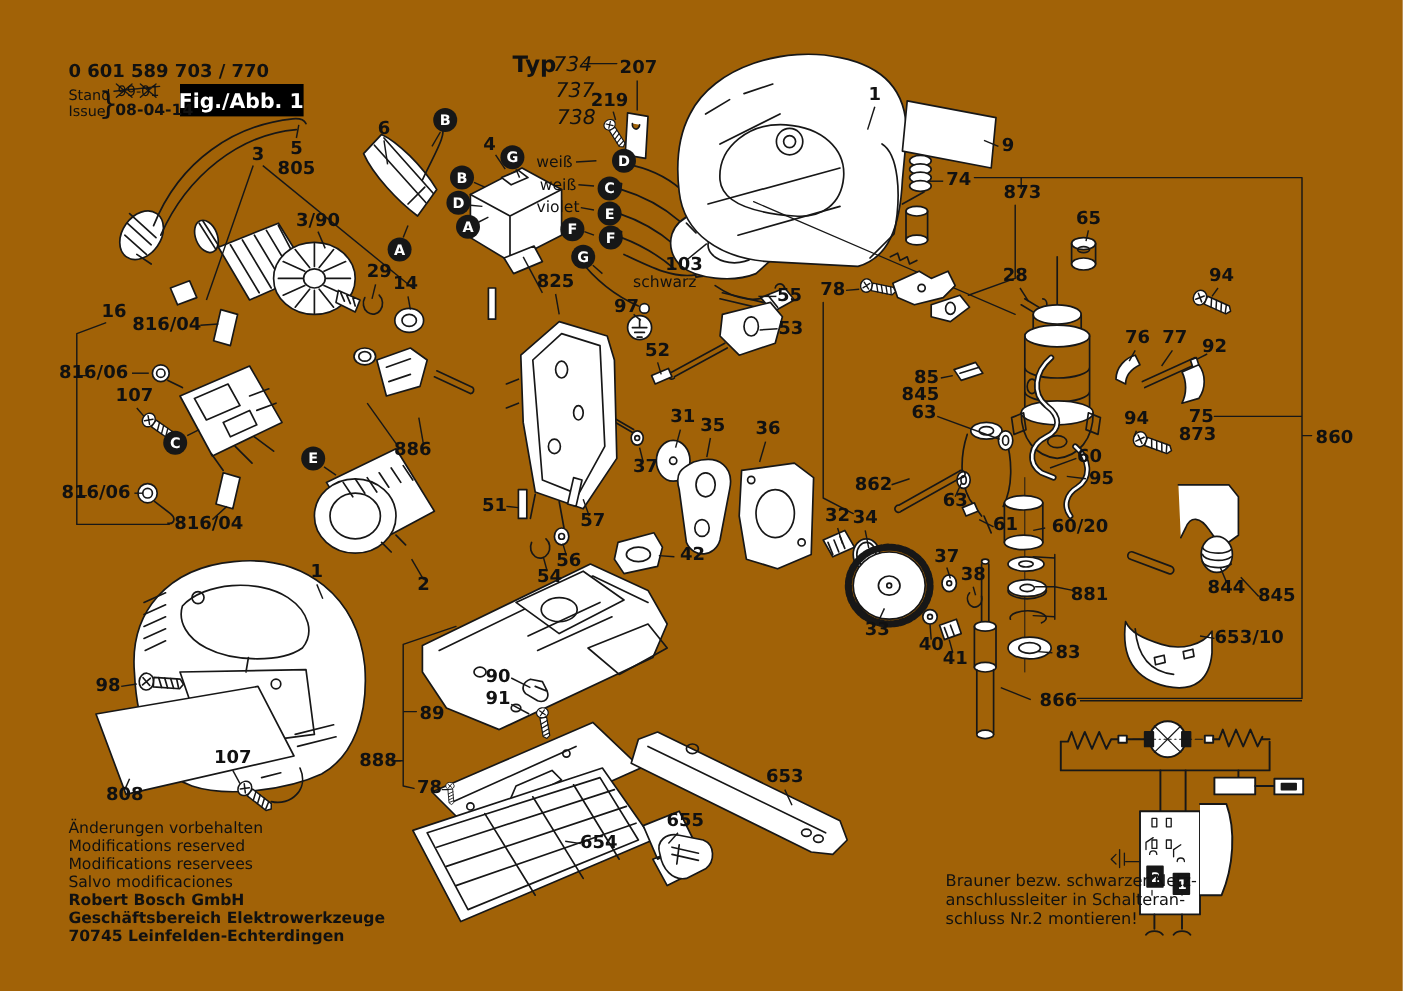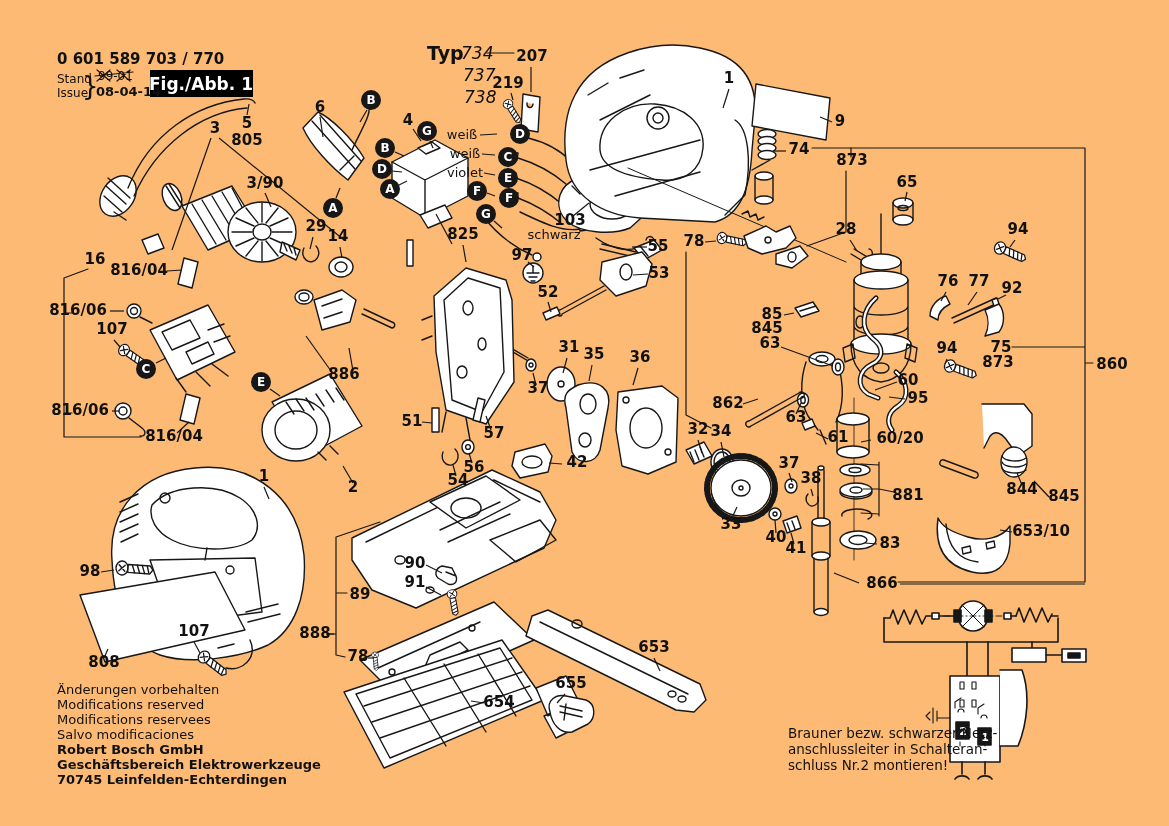--- a/index.html
+++ b/index.html
@@ -1,16 +1,16 @@
 <!DOCTYPE html>
 <html><head>
 <meta charset="utf-8">
 <style>
   html,body{margin:0;padding:0;background:#e8e8e8;}
-  .page{position:relative;width:1169px;height:826px;background:#fdba74;overflow:hidden;
+  .page{position:relative;width:1169px;height:826px;background:#a16207;overflow:hidden;
         font-family:"DejaVu Sans","Liberation Sans",sans-serif;}
   svg{position:absolute;left:0;top:0;}
   svg text{font-family:"DejaVu Sans","Liberation Sans",sans-serif;fill:#111;}
   .co{font-weight:bold;font-size:15px;}
   .co-n{font-weight:normal;font-size:13px;}
   .hdr{font-weight:bold;font-size:15px;}
   .sm{font-size:12px;font-weight:normal;}
   .date{font-size:13px;font-weight:bold;}
   .figtxt{font-size:17px;font-weight:bold;fill:#fff;}
   .typ{font-size:19px;font-weight:bold;}

